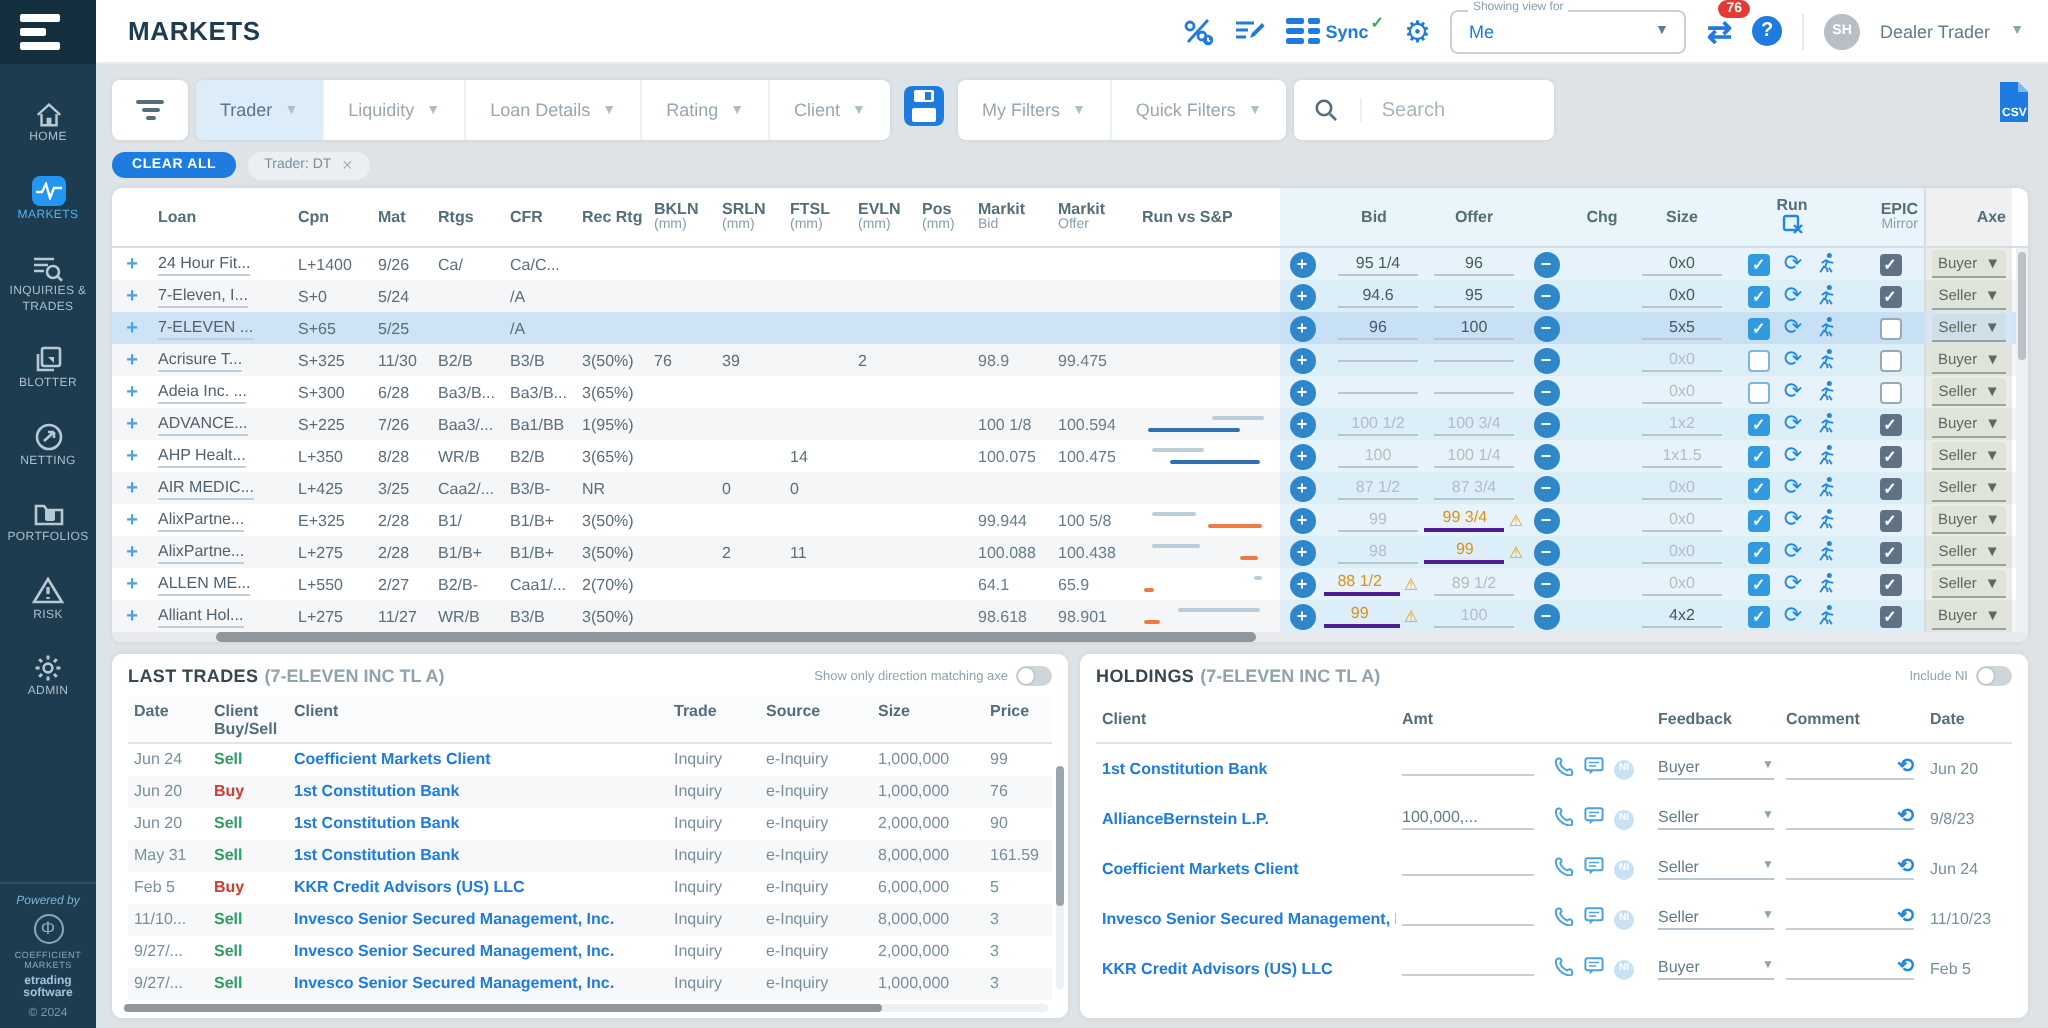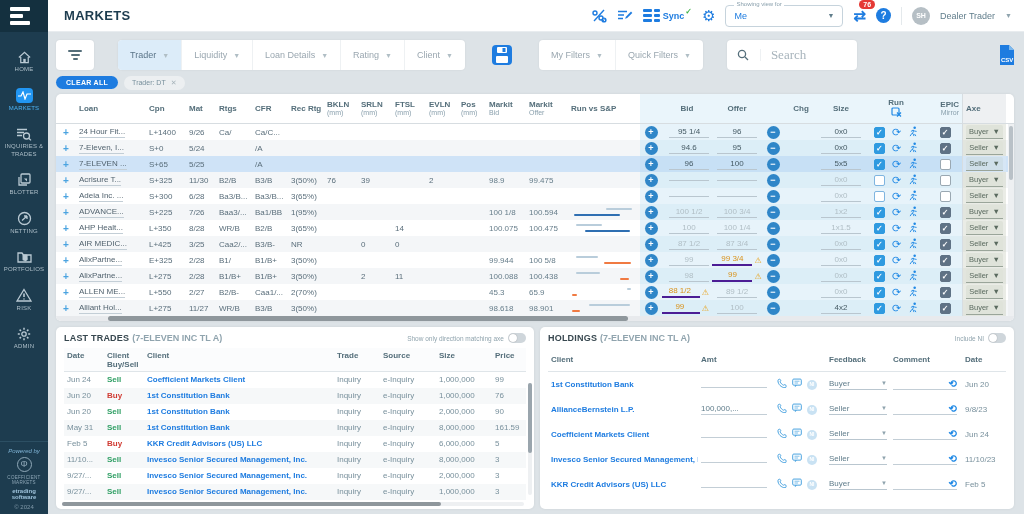--- a/index.html
+++ b/index.html
@@ -44,32 +44,32 @@
   .badge-wrap { position:relative; cursor:pointer; }
   .badge { position:absolute; top:-7px; right:-9px; background:#e53935; color:#fff; font-size:7px; font-weight:bold; border-radius:7px; padding:1px 4px; }
   .help-ic { width:15px; height:15px; border-radius:50%; background:#1e7ce0; color:#fff; font-size:10px; font-weight:bold; display:flex; align-items:center; justify-content:center; cursor:pointer; }
   .avatar { width:18px; height:18px; border-radius:50%; background:#b6bfc5; color:#fff; font-size:7px; font-weight:bold; display:flex; align-items:center; justify-content:center; }
   .role { font-size:9px; color:#607d8b; }
   .role-car { font-size:7px; color:#90a4ae; cursor:pointer; }
   .vline { width:1px; height:18px; background:#e4e9ec; }
 
   
   .content { position:absolute; left:48px; top:32px; width:976px; height:482px; padding:8px; }
-  .filterbar { display:flex; align-items:center; gap:24px; height:30px;border-radius:15px; }
+  .filterbar { display:flex; align-items:flex-start; gap:4px; height:30px;border-radius:15px; }
   .funnel-btn { width:38px; height:30px; background:#fff; border-radius:4px; display:flex; align-items:center; justify-content:center; flex-direction:column; gap:2px; cursor:pointer; box-shadow:0 0 2px rgba(0,0,0,.08); }
   .funnel-btn i { display:block; height:2px; background:#546e7a; border-radius:1px; }
   .fgroup { display:flex; height:30px; background:#fff; border-radius:4px; overflow:hidden; box-shadow:0 0 2px rgba(0,0,0,.08); }
   .fdrop { display:flex; align-items:center; gap:6px; padding:0 12px; font-size:9px; color:#9aa7b0; border-right:1px solid #eef1f3; cursor:pointer; white-space:nowrap; }
   .fdrop:last-child { border-right:none; }
   .fdrop .car { font-size:7px; color:#b0bec5; }
   .fdrop.hl { background:#dcecf9; color:#5b7popup; color:#5b7589; }
   .save-btn { width:26px; height:26px; display:flex; align-items:center; justify-content:center; cursor:pointer; }
   .searchbox { display:flex; align-items:center; height:30px; background:#fff; border-radius:4px; box-shadow:0 0 2px rgba(0,0,0,.08); overflow:hidden; }
   .searchbox .mag { width:34px; display:flex; align-items:center; justify-content:center; border-right:1px solid #eef1f3; }
-  .searchbox input { border:none; outline:none; font-size:13px; color:#546e7a; padding:0 10px; width:96px; font-family:Liberation Serif, serif; }
+  .searchbox input { border:none; outline:none; font-size:10px; color:#546e7a; padding:0 10px; width:96px; font-family:Liberation Sans, sans-serif; }
   .searchbox input::placeholder { color:#a8b4bc; }
   .fb-right { margin-left:auto; display:flex; align-items:center; gap:8px; }
   .runs-btn { background:#1e7ce0; color:#fff; font-size:9px; font-weight:bold; border:none; border-radius:4px; width:88px; height:24px; letter-spacing:.5px; cursor:pointer; }
   .csv-btn { cursor:pointer; display:flex; }
 
   
   .chips { display:flex; align-items:center; gap:6px; margin-top:5px; height:15px; }
   .chip-clear { background:#1e7ce0; color:#fff; font-size:7px; font-weight:bold; border-radius:8px; padding:3px 10px; letter-spacing:.3px; cursor:pointer; }
   .chip { background:#eceff1; color:#78909c; font-size:7px; border-radius:8px; padding:3px 8px; display:flex; gap:5px; align-items:center; }
   .chip .x { color:#a7b4bb; font-size:7px; cursor:pointer; }
@@ -81,21 +81,21 @@
   .gc { flex:none; display:flex; align-items:center; font-size:8px; color:#5a6e7b; padding:0 3px; overflow:hidden; white-space:nowrap; }
   .ghead .gc { font-weight:bold; color:#546e7a; flex-direction:column; align-items:flex-start; justify-content:center; line-height:1.15; }
   .ghead .gc .sub { font-weight:normal; color:#8aa0ad; font-size:7px; }
   .c-exp{width:20px;justify-content:center;} .c-loan{width:70px;} .c-cpn{width:40px;} .c-mat{width:30px;} .c-rtgs{width:36px;} .c-cfr{width:36px;} .c-rec{width:36px;}
   .c-bkln{width:34px;} .c-srln{width:34px;} .c-ftsl{width:34px;} .c-evln{width:32px;} .c-pos{width:28px;} .c-mbid{width:40px;} .c-moff{width:42px;} .c-sp{width:72px;}
   .c-plus{width:22px;justify-content:center;} .c-bid{width:50px;justify-content:flex-end;} .c-offer{width:50px;justify-content:center;} .c-minus{width:22px;justify-content:center;}
   .c-chg{width:34px;} .c-size{width:46px;justify-content:center;} .c-run{width:64px;gap:7px;justify-content:center;} .c-epic{width:34px;justify-content:center;} .c-axe{width:44px;justify-content:center;}
   .ghead .c-bid,.ghead .c-offer,.ghead .c-size,.ghead .c-chg{align-items:center;}
   .ghead .c-run{flex-direction:column;align-items:center;gap:0;}
   .ghead .c-epic{align-items:flex-end;}
-  .ghead .c-axe{align-items:flex-start;}
+  .ghead .c-axe{align-items:flex-end;}
   .ed { background:#e7f3fa; }
   .grow.alt .ed { background:#dceef7; }
   .ghead .ed { background:#eaf5fb; }
   .axebg { background:#eaece6; border-left:1px solid #d7dde1; }
   .grow.alt .axebg { background:#e2e5de; }
   .ghead .axebg { background:#eef0f2; }
   .grow.sel { background:#cfe3f7; }
   .grow.sel .ed { background:#c7e0f5; }
   .grow.sel .axebg { background:#d6e6f5; }
   .grow.alt { background:#f4f6f8; }
@@ -1041,21 +1041,21 @@
             <div class="gc c-cpn">L+550</div>
             <div class="gc c-mat">2/27</div>
             <div class="gc c-rtgs">B2/B-</div>
             <div class="gc c-cfr">Caa1/...</div>
             <div class="gc c-rec">2(70%)</div>
             <div class="gc c-bkln"></div>
             <div class="gc c-srln"></div>
             <div class="gc c-ftsl"></div>
             <div class="gc c-evln"></div>
             <div class="gc c-pos"></div>
-            <div class="gc c-mbid mval">45.3</div>
+            <div class="gc c-mbid mval">64.1</div>
             <div class="gc c-moff mval">65.9</div>
             <div class="gc c-sp">
               <span class="spark">
                 <i style="top: 2px; left: 88%; width: 5%; background: rgb(185, 205, 219);"></i>
                 <i style="top: 8px; left: 2%; width: 8%; background: rgb(240, 122, 66);"></i>
               </span>
             </div>
             <div class="gc c-plus ed">
               <span class="cbtn">+</span>
             </div>

